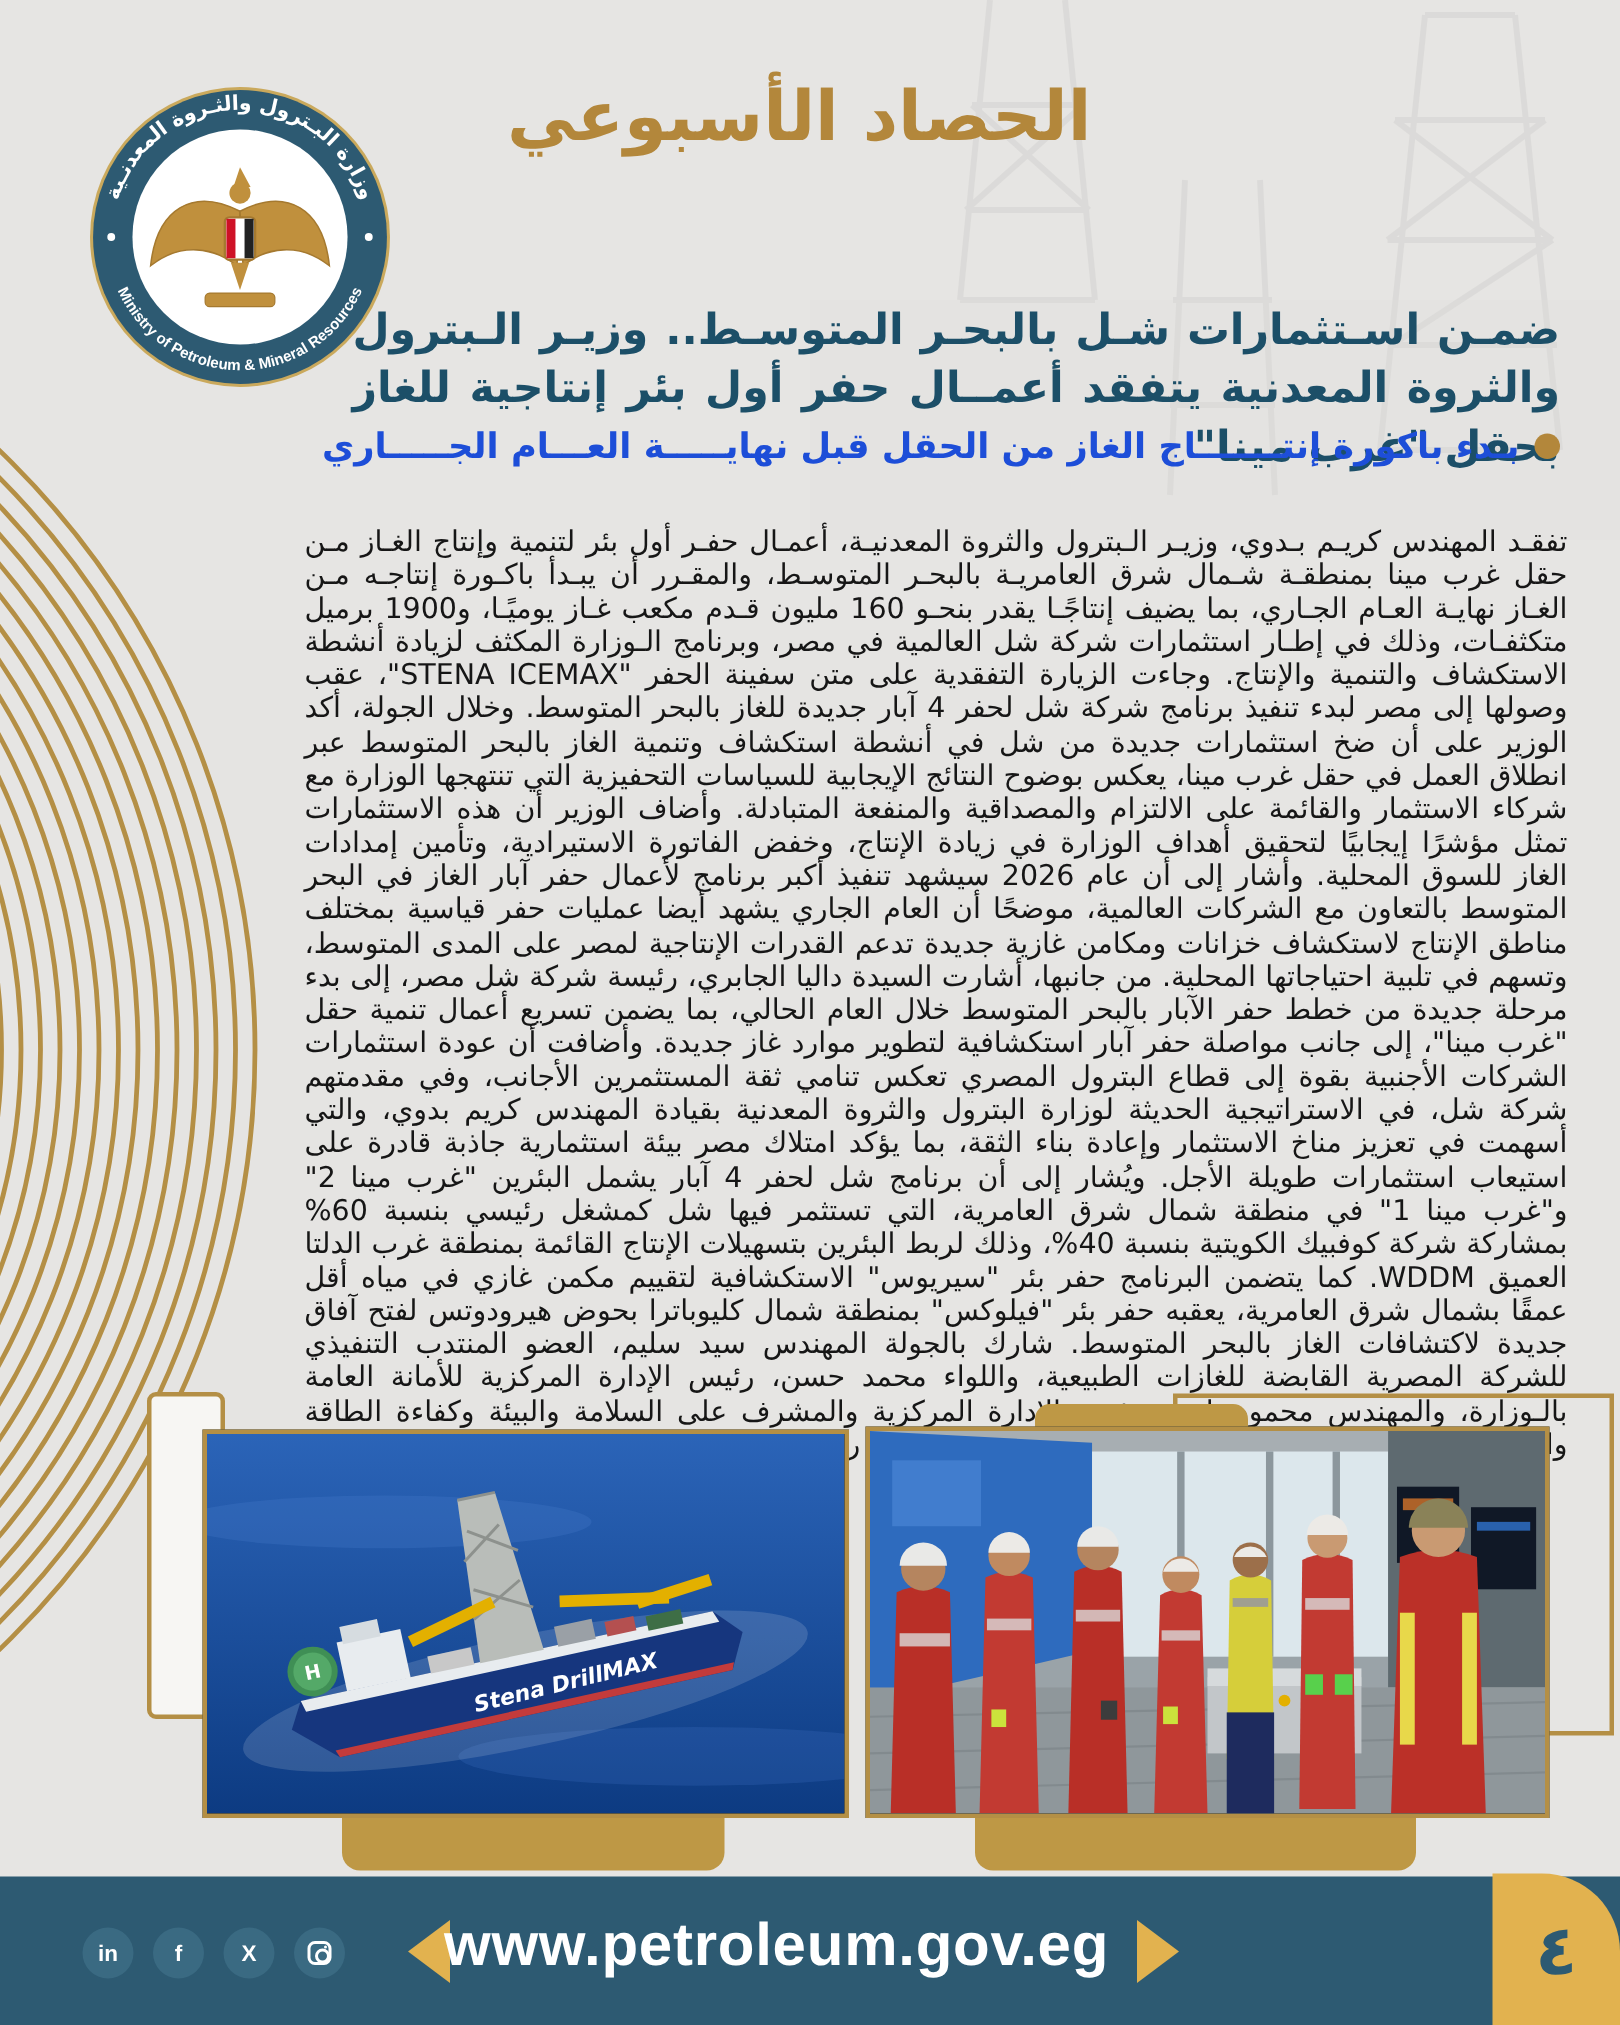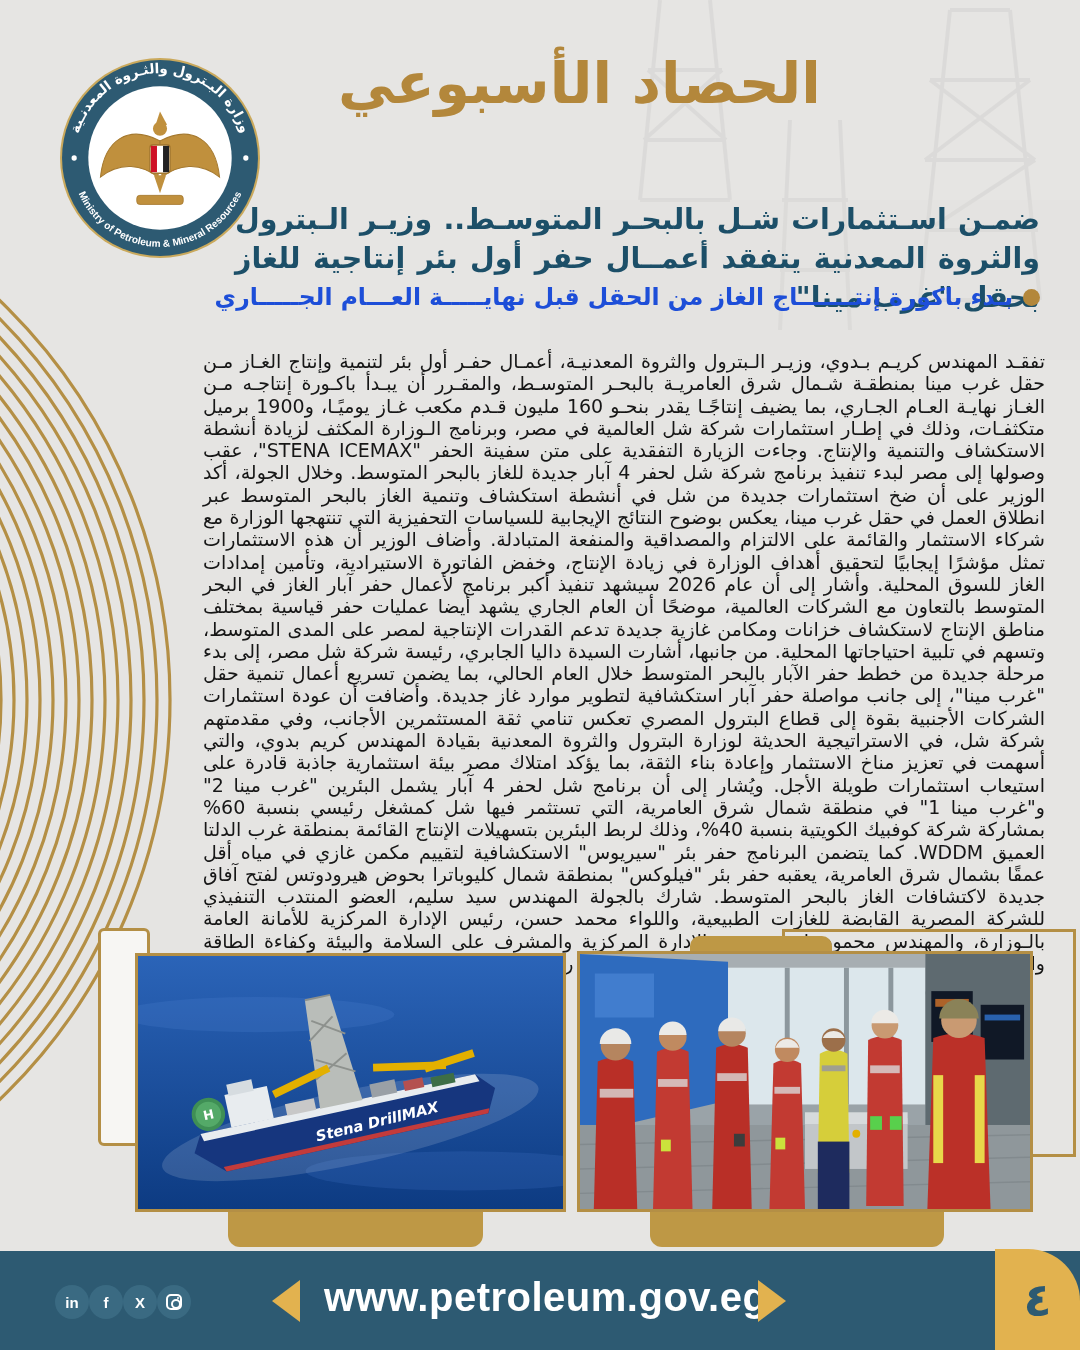--- a/index.html
+++ b/index.html
@@ -11,21 +11,21 @@
   .watermark { position:absolute; left:0; top:0; width:1080px; height:1350px; opacity:.08; pointer-events:none; }
 
   
   .arcs { position:absolute; left:-14px; top:230px; width:330px; height:1000px; pointer-events:none; }
 
   
   .logo { position:absolute; left:58px; top:56px; width:204px; height:204px; }
 
   
   .title { position:absolute; right:42px; top:50px; width:700px; text-align:left; direction:rtl;
-           font-size:57px; font-weight:bold; color:#b3873b; letter-spacing:-1px; }
+           font-size:46px; font-weight:bold; color:#b3873b; letter-spacing:-1px; }
   .date  { position:absolute; right:42px; top:140px; width:700px; text-align:left; direction:rtl;
            font-size:34px; font-weight:bold; color:#4f4f4f; }
 
   .headline { position:absolute; right:40px; top:200px; width:805px; direction:rtl;
               font-size:28.5px; line-height:39px; font-weight:bold; color:#1c4f68;
               text-align:justify; }
   .bullets { position:absolute; right:40px; top:280px; width:840px; direction:rtl; }
   .bullet { display:flex; align-items:flex-start; gap:10px; direction:rtl;
             font-size:23.5px; line-height:34px; font-weight:bold; color:#1d4ed8; }
   .bullet .dot { flex:0 0 auto; width:17px; height:17px; border-radius:50%; background:#b3873b; margin-top:9px; }
@@ -40,32 +40,32 @@
   .gold-tab-bl      { position:absolute; left:228px; top:1190px; width:255px; height:57px;  background:#be9845; border-radius:12px; z-index:1; }
   .gold-tab-br      { position:absolute; left:650px; top:1190px; width:294px; height:57px;  background:#be9845; border-radius:12px; z-index:1; }
 
   .photo { position:absolute; border:3px solid #b48f45; z-index:2; overflow:hidden; background:#123; }
   .photo-left  { left:135px; top:953px; width:431px; height:259px; }
   .photo-right { left:577px; top:951px; width:456px; height:261px; }
   .photo svg { display:block; width:100%; height:100%; }
 
   
   .footer { position:absolute; left:0; top:1251px; width:1080px; height:99px; background:#2d5a72; z-index:3; }
-  .socials { position:absolute; left:55px; top:34px; display:flex; align-items:center; }
+  .socials { position:absolute; left:55px; top:34px; display:flex; gap:13px; align-items:center; }
   .soc { width:34px; height:34px; border-radius:50%; background:#3a6a82; color:#fff;
          display:flex; align-items:center; justify-content:center;
          font-family:"Liberation Sans", sans-serif; font-weight:bold; font-size:15px; cursor:pointer; }
   .ig-box { width:16px; height:16px; border:2px solid #fff; border-radius:5px; position:relative; }
   .ig-box::after { content:""; position:absolute; left:3px; top:3px; width:6px; height:6px; border:2px solid #fff; border-radius:50%; }
   .ig-box::before { content:""; position:absolute; right:1px; top:1px; width:2px; height:2px; background:#fff; border-radius:50%; }
   .tri-left  { position:absolute; left:272px; top:29px; width:0; height:0;
                border-top:21px solid transparent; border-bottom:21px solid transparent; border-right:28px solid #e2b24f; }
   .tri-right { position:absolute; left:758px; top:29px; width:0; height:0;
                border-top:21px solid transparent; border-bottom:21px solid transparent; border-left:28px solid #e2b24f; }
-  .site { position:absolute; left:324px; top:24px; width:440px; text-align:center;
+  .site { position:absolute; left:296px; top:24px; width:440px; text-align:center;
           font-family:"Liberation Sans", sans-serif; font-weight:bold; font-size:40px; color:#ffffff; letter-spacing:.5px; }
   .page-box { position:absolute; left:995px; top:1249px; width:85px; height:101px; background:#e2b24f;
               border-top-right-radius:52px; z-index:4; display:flex; align-items:center; justify-content:center; }
   .page-num { font-size:46px; font-weight:bold; color:#2d5a72; }
 </style>
 </head>
 <body>
 
 <div class="poster">
 

